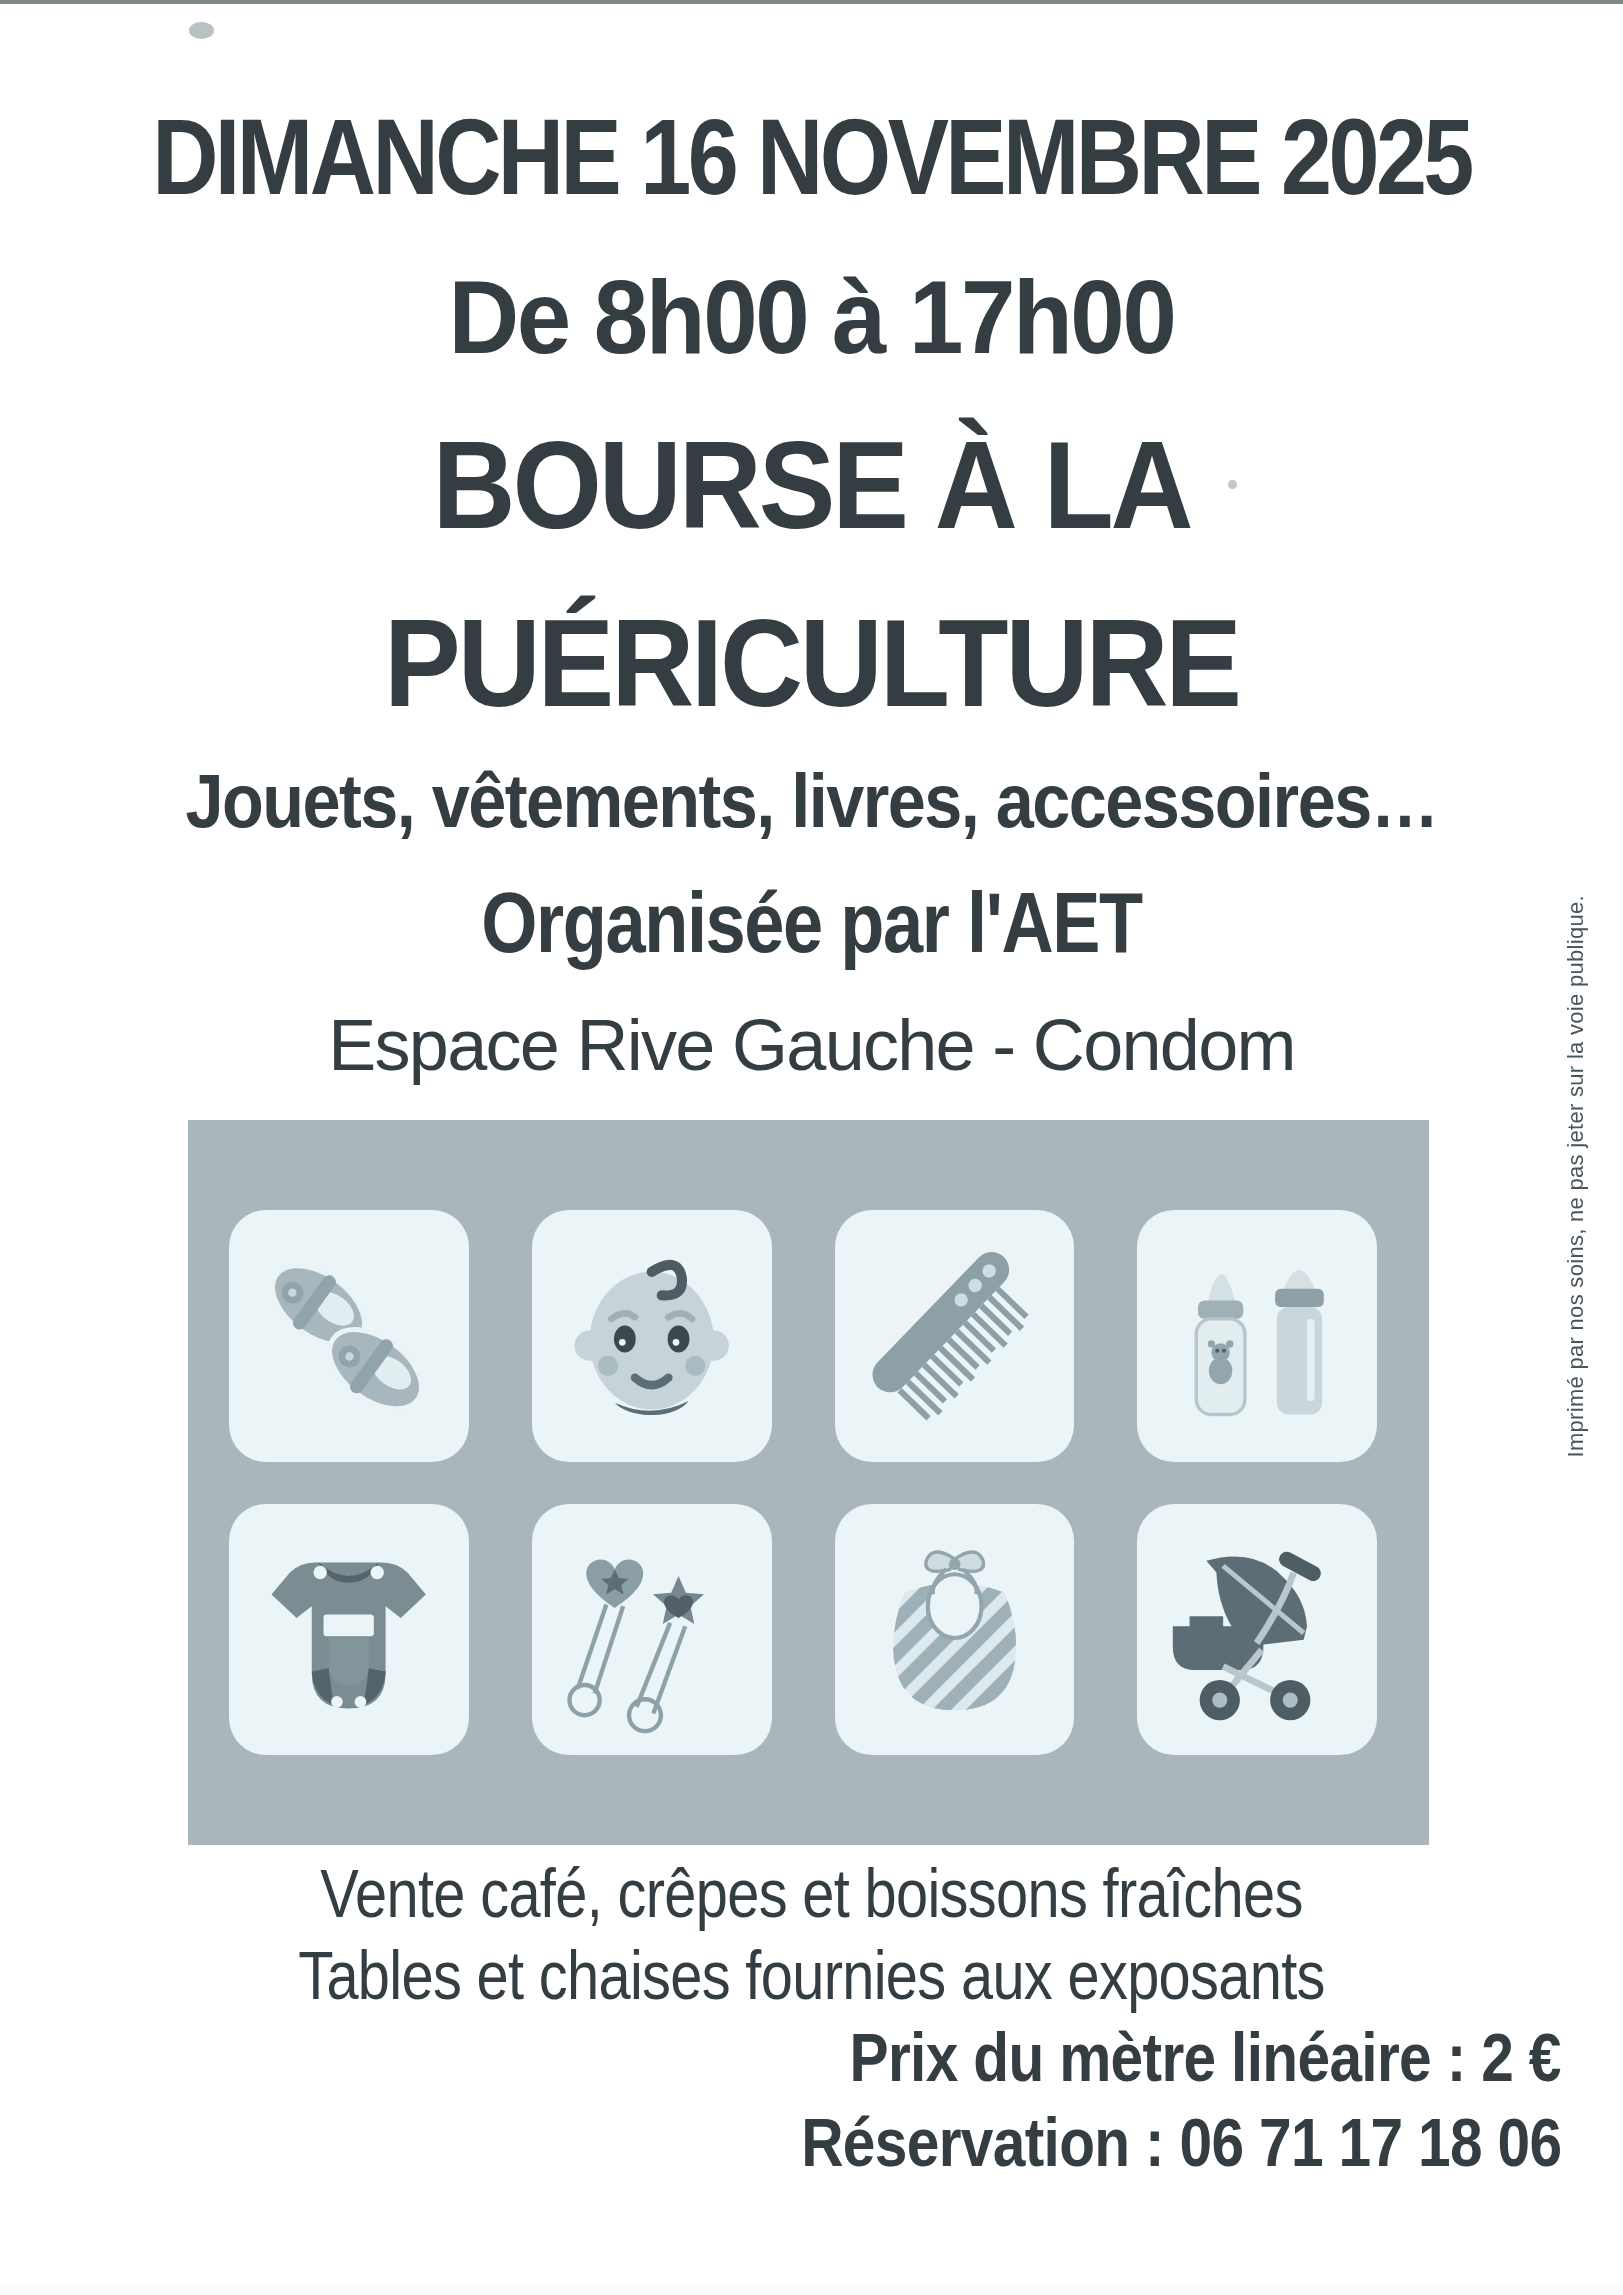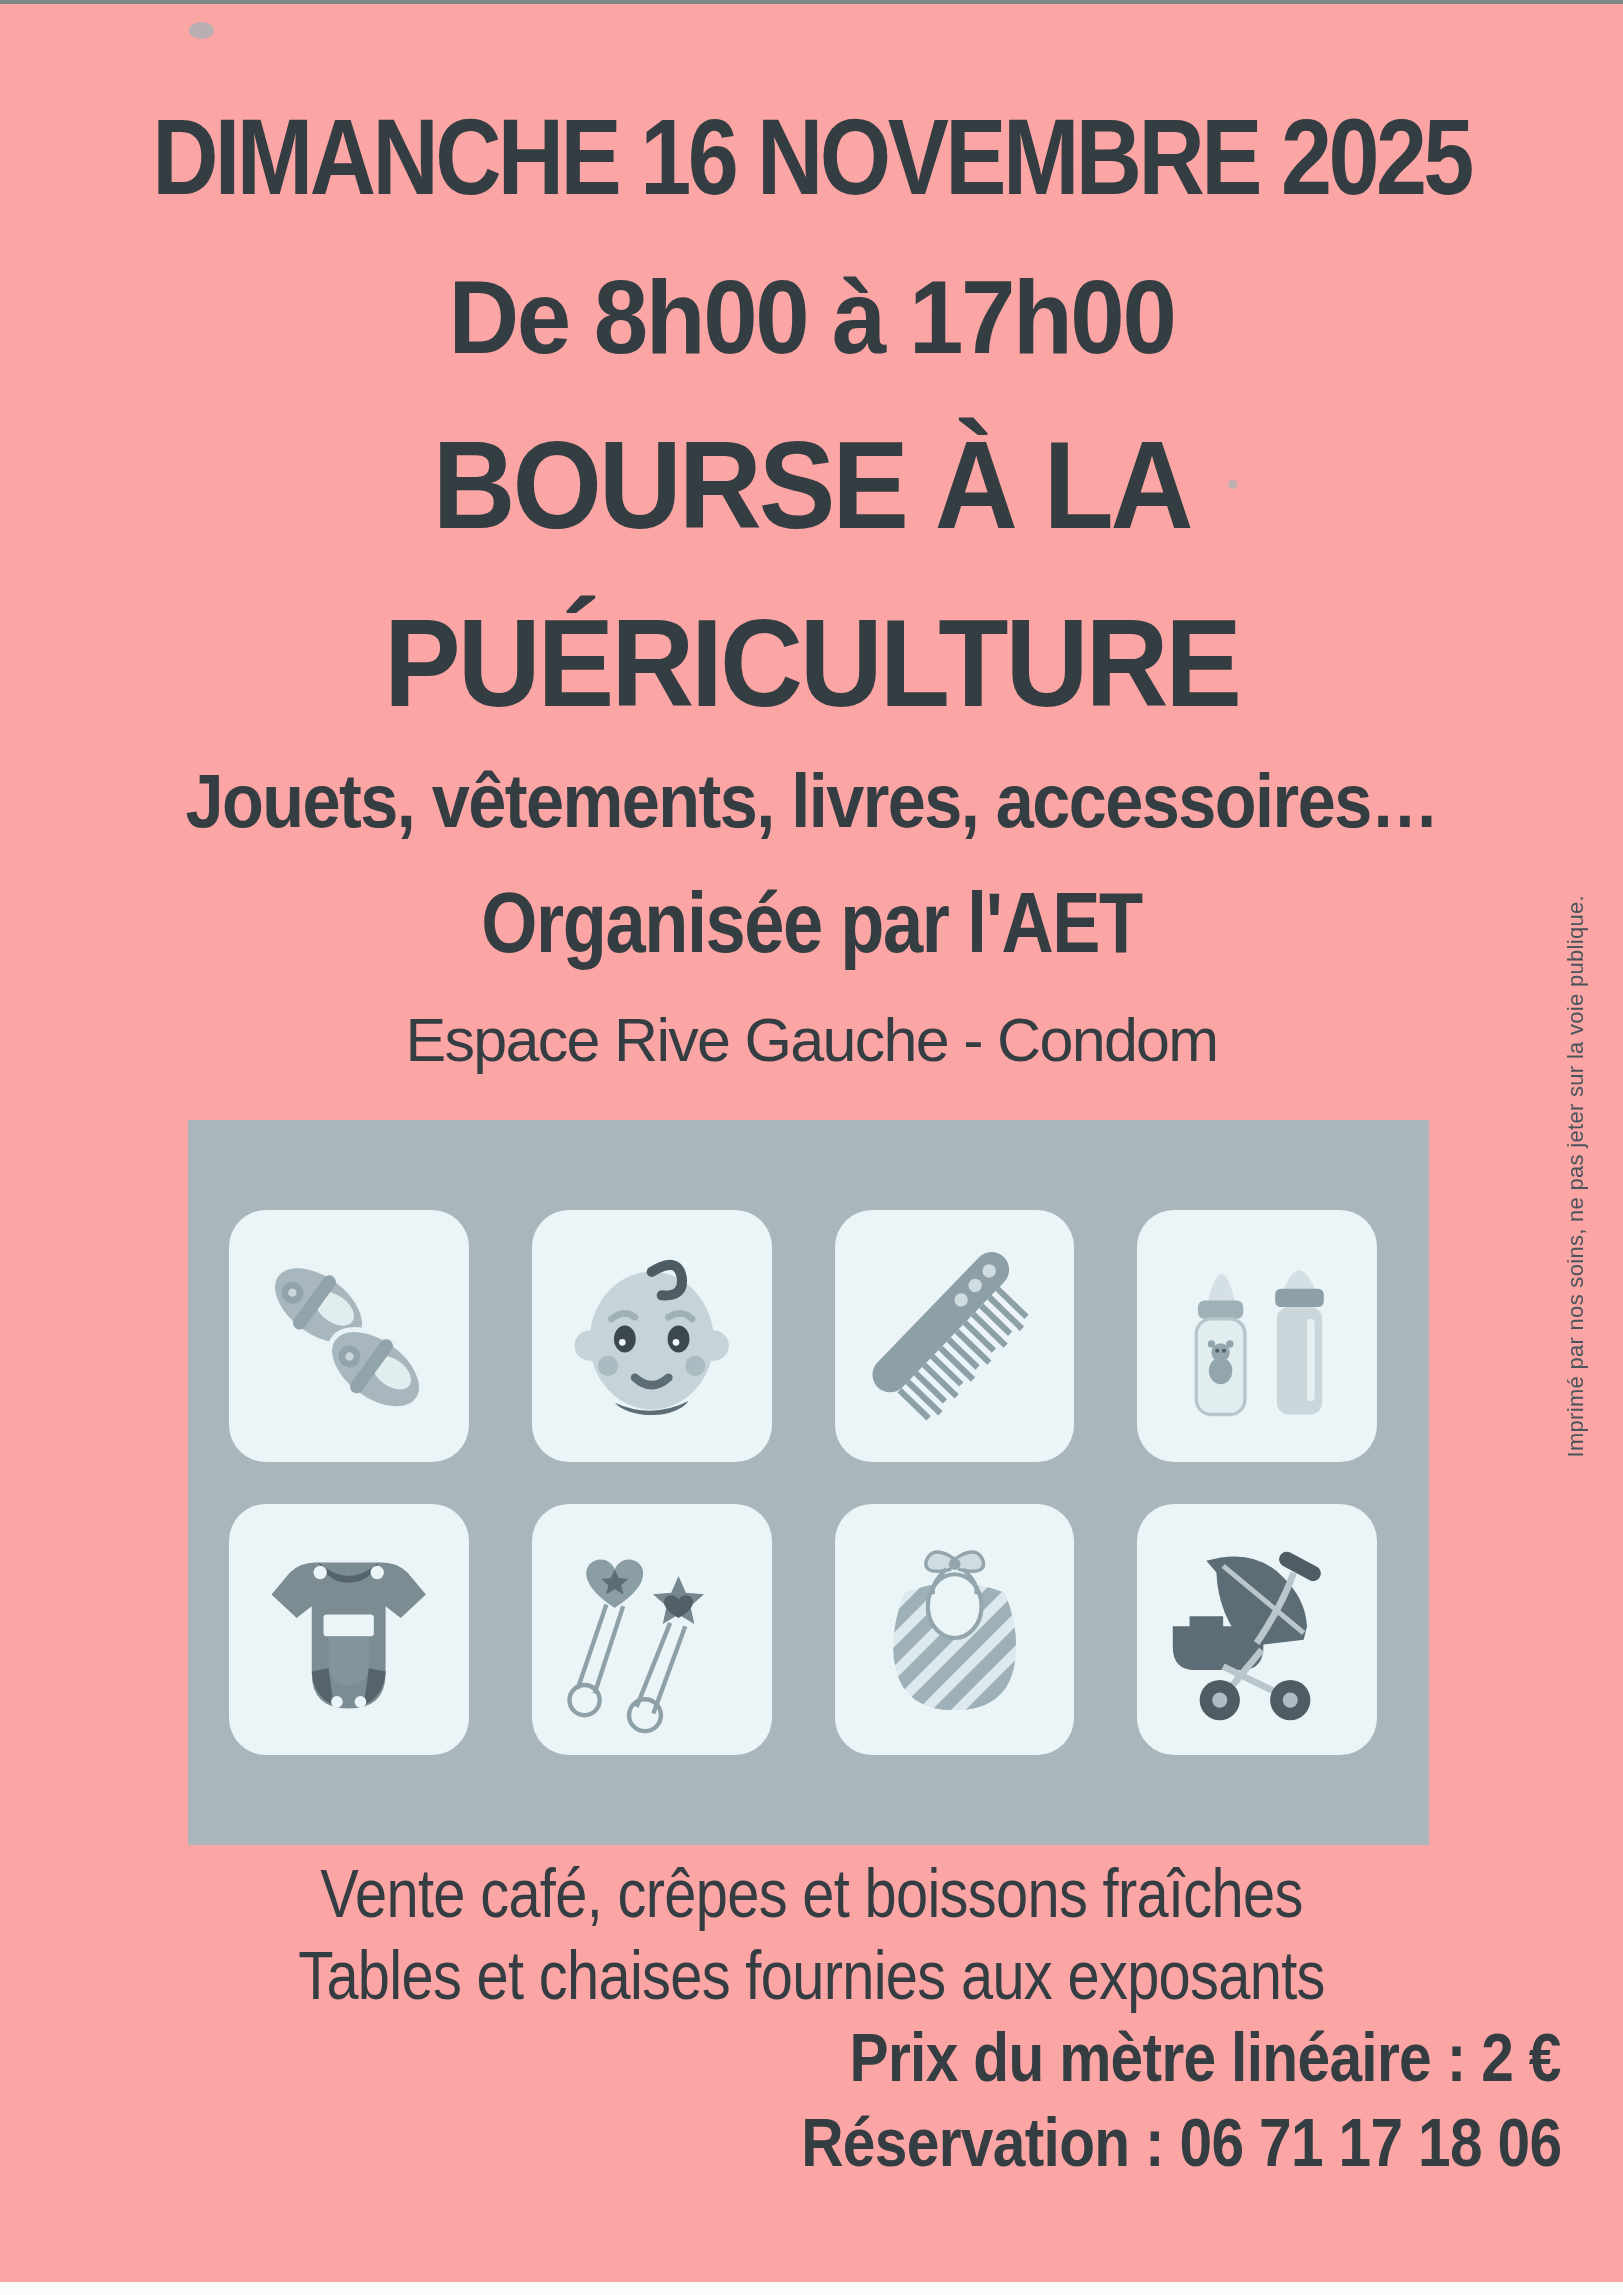--- a/index.html
+++ b/index.html
@@ -1,19 +1,19 @@
 <!DOCTYPE html>
 <html style="font-size:13.5px"><head>
 <meta charset="utf-8">
 <style>
   html,body{margin:0;padding:0;background:#cfd8dc;}
   .page{
     position:relative;
     width:1623px;height:2295px;
-    background:#fca5a5;
+    background:#ffffff;
     overflow:hidden;
     font-family:"Liberation Sans", sans-serif;
     color:#343d41;
   }
   .scan-edge-top{position:absolute;top:0;left:0;right:0;height:4.2px;background:#7e8689;}
   .scan-edge-bottom{position:absolute;bottom:0;left:0;right:0;height:13.5px;background:#fbfdfd;}
   .speck{position:absolute;border-radius:50%;background:#a7b1b4;}
   .speck.s1{left:189px;top:22px;width:25px;height:17px;opacity:.8;}
   .speck.s2{left:1228px;top:480px;width:8.5px;height:8.5px;opacity:.7;}
   .line{
@@ -70,21 +70,21 @@
   <div class="line w800" style="top:264px;font-size:103px;letter-spacing:-2.5px;transform:scaleX(.95);">De 8h00 à 17h00</div>
 
   <div class="line w800" style="top:419px;font-size:125px;letter-spacing:-3.4px;transform:scaleX(.92);">BOURSE À LA</div>
 
   <div class="line w800" style="top:597px;font-size:125px;letter-spacing:-3.4px;transform:scaleX(.92);">PUÉRICULTURE</div>
 
   <div class="line w700" style="top:761px;font-size:76px;letter-spacing:-1.7px;transform:scaleX(.9);">Jouets, vêtements, livres, accessoires…</div>
 
   <div class="line w700" style="top:878px;font-size:85px;letter-spacing:-1.7px;transform:scaleX(.85);">Organisée par l'AET</div>
 
-  <div class="line w400" style="top:1008px;font-size:61px;letter-spacing:-1.7px;">Espace Rive Gauche - Condom</div>
+  <div class="line w400" style="top:1008px;font-size:72px;letter-spacing:-1.7px;">Espace Rive Gauche - Condom</div>
 
   <div class="icon-panel">
 
     <div class="tile">
       <svg viewBox="0 0 120 120" role="img" aria-label="chaussons de bébé">
         <g transform="translate(42,42) rotate(36)">
           <ellipse rx="31" ry="18.5" fill="#a7b7bd"></ellipse>
           <ellipse rx="31" ry="18.5" fill="none" stroke="#eaf3f5" stroke-width="3"></ellipse>
           <ellipse cx="9" cy="-4" rx="13" ry="8" fill="#e2edf0"></ellipse>
           <rect x="-7" y="-19" width="8" height="38" rx="4" fill="#91a3ab"></rect>

